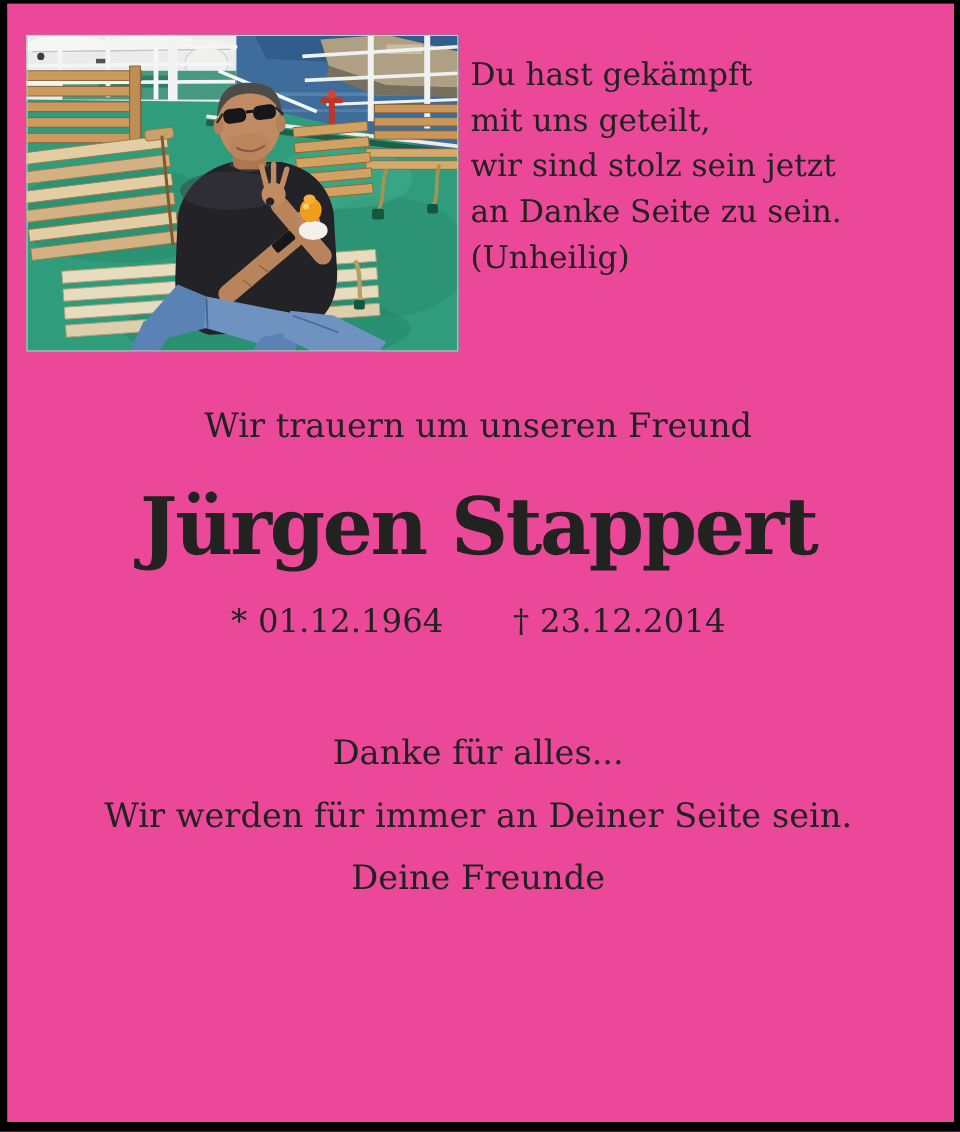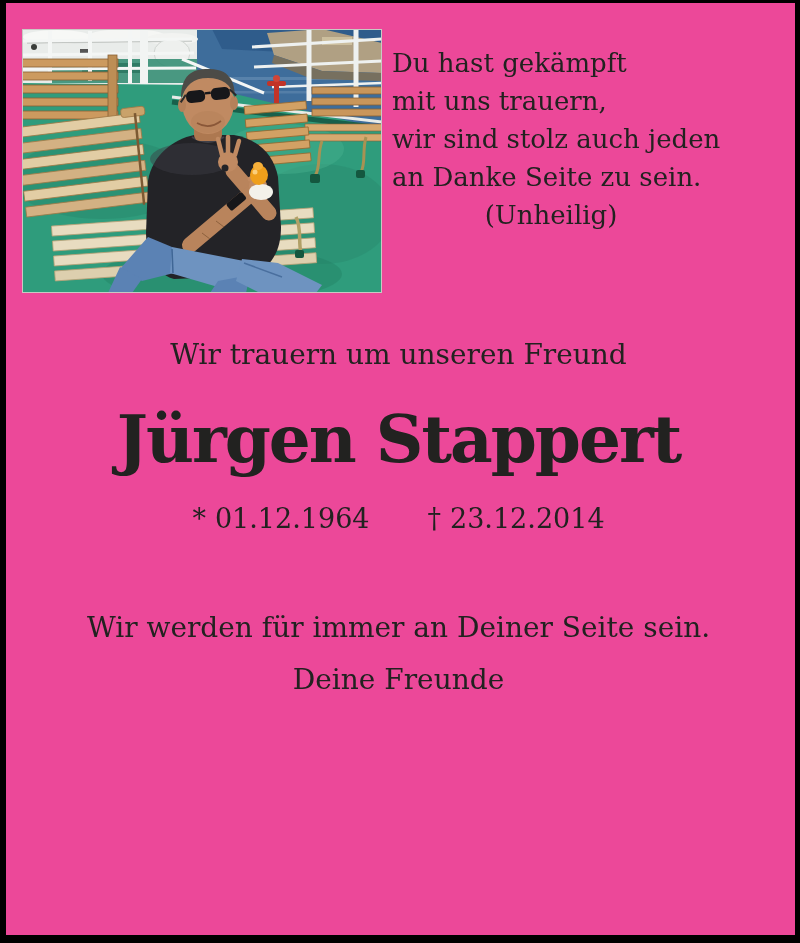--- a/index.html
+++ b/index.html
@@ -27,21 +27,21 @@
     position:absolute;
     left:386px;top:41px;
     width:320px;
     font-size:26px;
     line-height:38px;
     text-align:left;
     white-space:nowrap;
   }
   .quote .attr{
     display:block;
-    text-align:center;
+    text-align:left;
     padding-right:2px;
   }
   .centered{
     position:absolute;
     left:0;right:20px;
     text-align:center;
     padding-left:16px;
   }
   .intro{top:335px;font-size:28px;}
   .name{
@@ -211,34 +211,35 @@
       <polygon points="98,238 120,250 110,264 86,264" fill="#5b82b4"></polygon>
       <line x1="150" y1="220" x2="151" y2="244" stroke="#3f6695" stroke-width="1.5"></line>
       <line x1="222" y1="234" x2="260" y2="248" stroke="#4a6f9e" stroke-width="1.5"></line>
 
       <rect x="0.5" y="0.5" width="359" height="263" fill="none" stroke="#c9c9c4" stroke-width="1"></rect>
     </svg>
   </div>
 
   <div class="quote">
     <span class="line">Du hast gekämpft</span>
-    <span class="line">mit uns trauern,</span>
-    <span class="line">wir sind stolz auch jeden</span>
+    <span class="line">mit uns geteilt,</span>
+    <span class="line">wir sind stolz sein jetzt</span>
     <span class="line">an Danke Seite zu sein.</span>
     <span class="attr">(Unheilig)</span>
   </div>
 
   <div class="centered intro">Wir trauern um unseren Freund</div>
 
   <div class="centered name">Jürgen Stappert</div>
 
   <div class="centered dates">
     <span class="d"><span class="sym">*</span><span>01.12.1964</span></span>
     <span class="d"><span class="sym">†</span><span>23.12.2014</span></span>
   </div>
 
   <div class="centered farewell">
+    <span class="line">Danke für alles...</span>
     <span class="line">Wir werden für immer an Deiner Seite sein.</span>
     <span class="line">Deine Freunde</span>
   </div>
 
 
 </div>
 
 </body></html>

